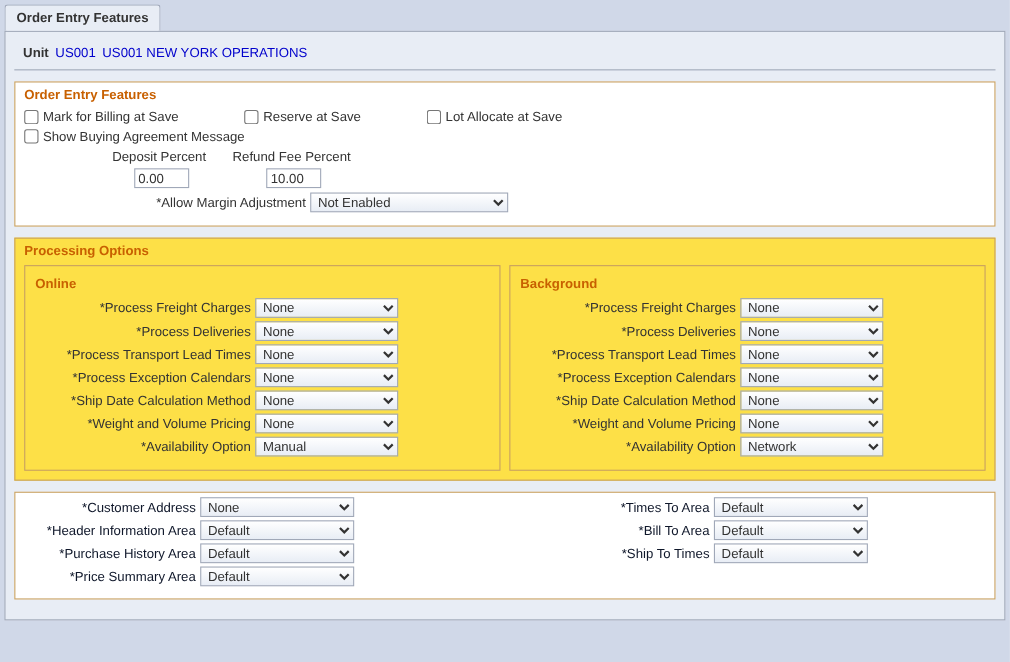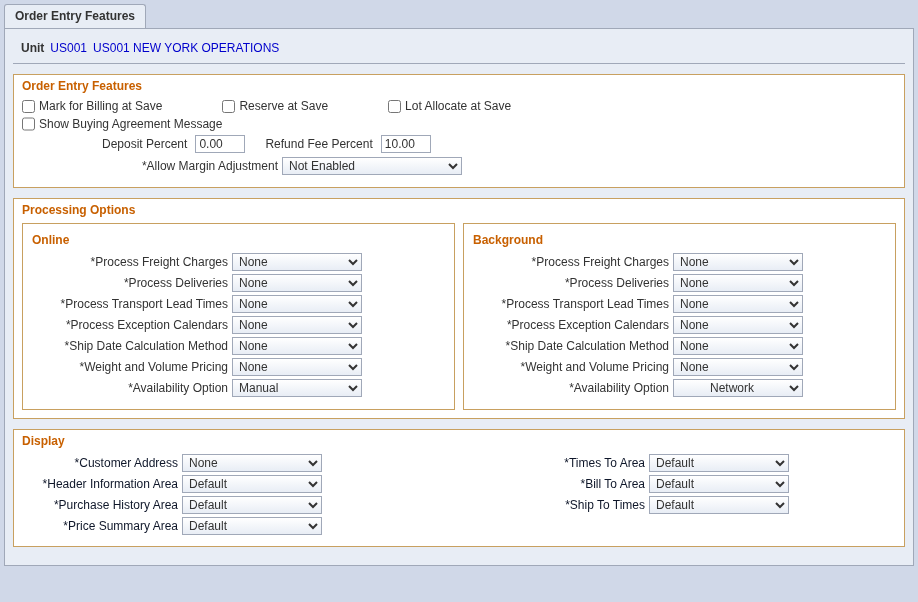--- a/index.html
+++ b/index.html
@@ -94,33 +94,34 @@
       display: flex;
       align-items: center;
       gap: 20px;
       padding-left: 80px;
       margin-bottom: 4px;
     }
     .deposit-field, .refund-field {
       display: flex;
       align-items: center;
       gap: 4px;
+      flex-direction: column;
     }
 
     .margin-row {
       display: flex;
       align-items: center;
       padding-left: 80px;
       margin-bottom: 4px;
     }
 
     
     .processing-section {
       border: 1px solid #c8a060;
-      background: #ffffff;
+      background: #fde047;
       margin-bottom: 10px;
       padding: 4px 8px 8px 8px;
     }
     .two-col-processing {
       display: flex;
       gap: 8px;
     }
     .processing-col {
       flex: 1;
       border: 1px solid #c8a060;
@@ -289,29 +290,28 @@
         <div class="proc-row">
           <span class="proc-label">*Ship Date Calculation Method</span>
           <select style="width:130px;"><option>None</option></select>
         </div>
         <div class="proc-row">
           <span class="proc-label">*Weight and Volume Pricing</span>
           <select style="width:130px;"><option>None</option></select>
         </div>
         <div class="proc-row">
           <span class="proc-label">*Availability Option</span>
-          <select style="width:130px;text-align:center;"><option>Manual</option><option selected="">Network</option><option>Automatic</option></select>
+          <select style="width:130px;"><option>Manual</option><option selected="">Network</option><option>Automatic</option></select>
         </div>
       </div>
 
     </div>
   </div>
 
   <div class="display-section">
-    <div class="section-title">Display</div>
     <div class="display-two-col">
 
       <div class="display-col">
         <div class="disp-row">
           <span class="disp-label">*Customer Address</span>
           <select style="width:140px;"><option>None</option><option>Default</option></select>
         </div>
         <div class="disp-row">
           <span class="disp-label">*Header Information Area</span>
           <select style="width:140px;"><option>None</option><option selected="">Default</option><option>Expanded</option><option>Collapsed</option></select>

